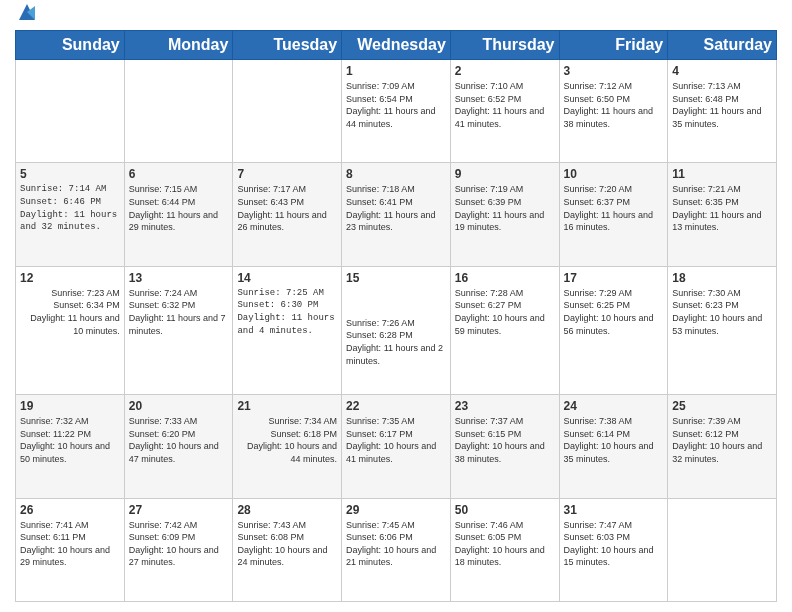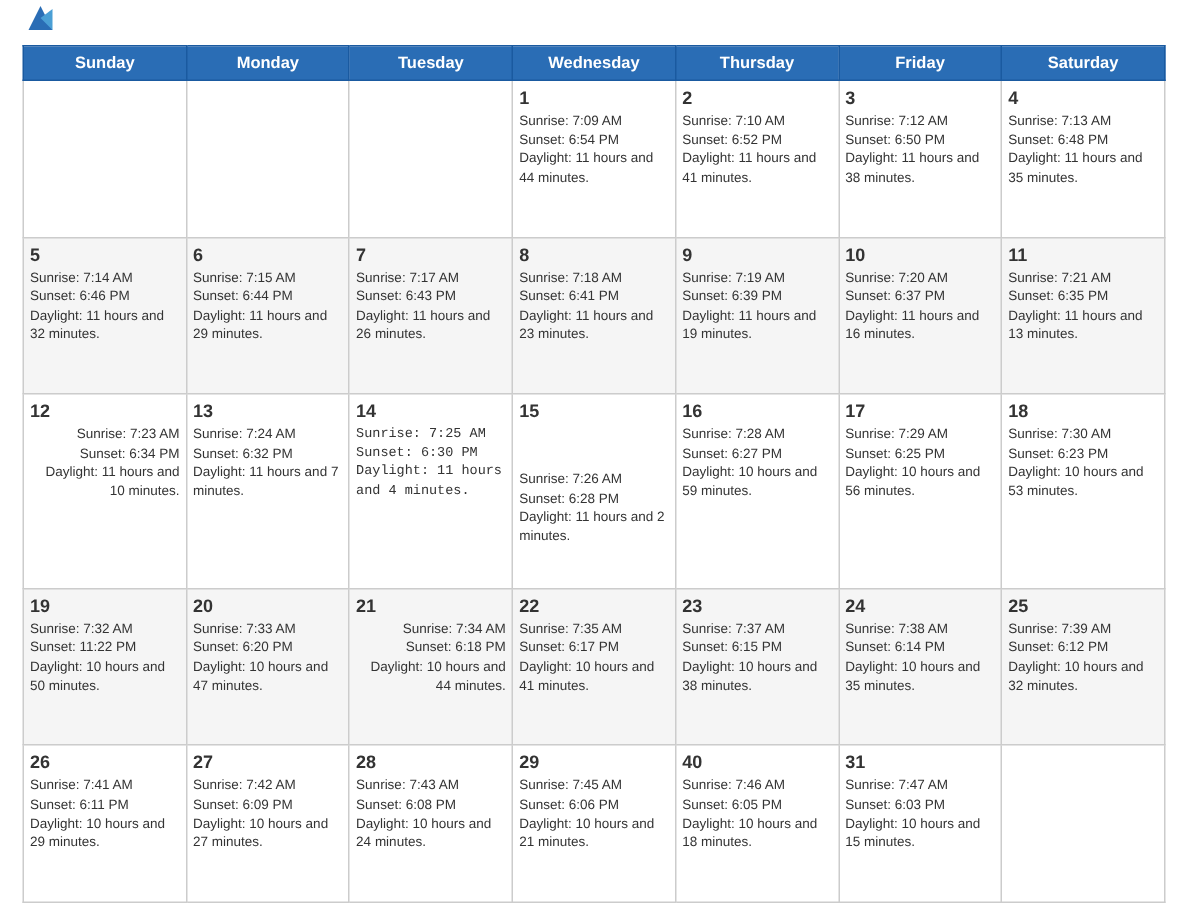--- a/index.html
+++ b/index.html
@@ -64,25 +64,25 @@
     .calendar {
       flex: 1;
       border: 1px solid #ccc;
       border-collapse: collapse;
       width: 100%;
       table-layout: fixed;
     }
     .calendar th {
       background-color: #2a6db5;
       color: #fff;
-      font-size: 11px;
+      font-size: 16px;
       font-weight: bold;
       padding: 5px 4px;
       border: 1px solid #1a5aa0;
-      text-align: center;
+      text-align: right;
     }
     .calendar td {
       border: 1px solid #ccc;
       vertical-align: top;
       padding: 4px 4px;
       font-size: 9.5px;
       color: #333;
       height: 85px;
       background: #fff;
     }
@@ -163,21 +163,21 @@
           <td>
             <span class="day-num">4</span>
             <div class="day-info" style="white-space: pre-line;">Sunrise: 7:13 AM
 Sunset: 6:48 PM
 Daylight: 11 hours and 35 minutes.</div>
           </td>
         </tr>
         <tr>
           <td class="alt-row">
             <span class="day-num">5</span>
-            <div class="day-info" style="white-space: pre-line;">Sunrise: 7:14 AM
+            <div class="day-info" style="white-space: pre-line; font-family: Liberation Mono, monospace;">Sunrise: 7:14 AM
 Sunset: 6:46 PM
 Daylight: 11 hours and 32 minutes.</div>
           </td>
           <td class="alt-row">
             <span class="day-num">6</span>
             <div class="day-info" style="white-space: pre-line;">Sunrise: 7:15 AM
 Sunset: 6:44 PM
 Daylight: 11 hours and 29 minutes.</div>
           </td>
           <td class="alt-row">
@@ -318,21 +318,21 @@
 Sunset: 6:08 PM
 Daylight: 10 hours and 24 minutes.</div>
           </td>
           <td>
             <span class="day-num">29</span>
             <div class="day-info" style="white-space: pre-line;">Sunrise: 7:45 AM
 Sunset: 6:06 PM
 Daylight: 10 hours and 21 minutes.</div>
           </td>
           <td>
-            <span class="day-num">40</span>
+            <span class="day-num">50</span>
             <div class="day-info" style="white-space: pre-line;">Sunrise: 7:46 AM
 Sunset: 6:05 PM
 Daylight: 10 hours and 18 minutes.</div>
           </td>
           <td>
             <span class="day-num">31</span>
             <div class="day-info" style="white-space: pre-line;">Sunrise: 7:47 AM
 Sunset: 6:03 PM
 Daylight: 10 hours and 15 minutes.</div>
           </td>

